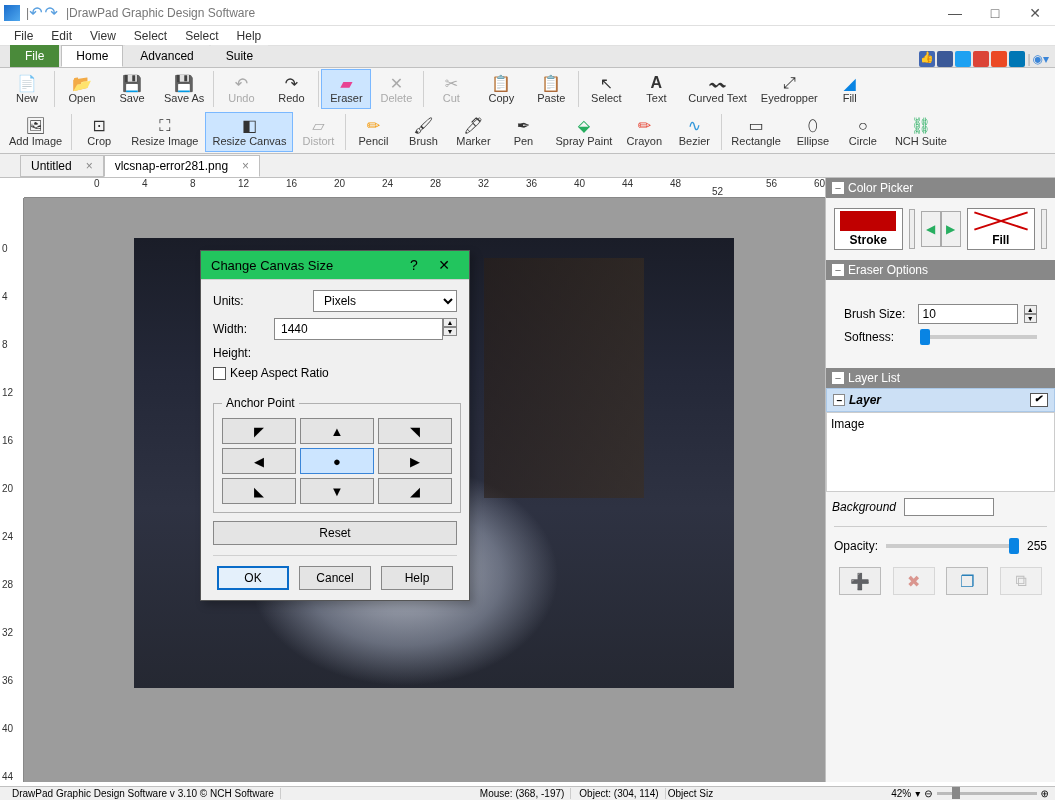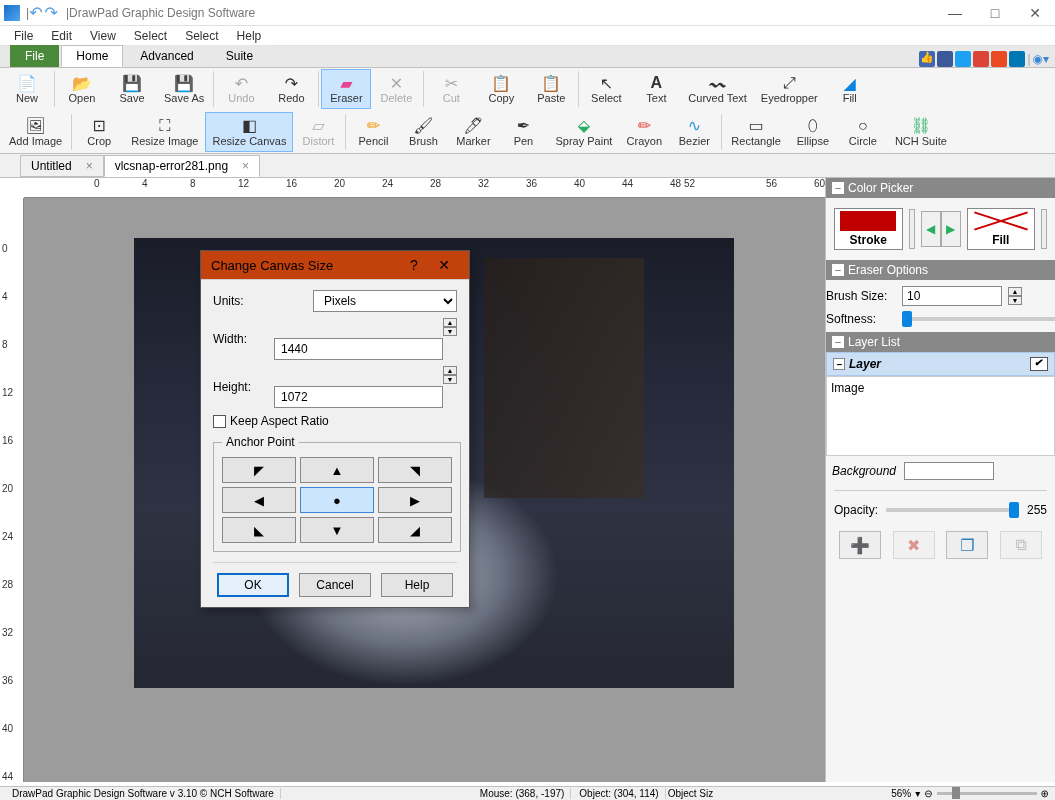--- a/index.html
+++ b/index.html
@@ -53,21 +53,21 @@
 .canvas-bg::before { content: ""; position: absolute; inset: 0; background: 
   radial-gradient(ellipse 280px 200px at 45% 75%, rgba(240,245,255,0.7) 0%, rgba(200,210,230,0.4) 35%, transparent 55%),
   linear-gradient(180deg, #1a1d28 0%, #242838 30%, #2e3242 60%, #252832 100%);
 }
 .canvas-bg::after { content: ""; position: absolute; right: 90px; top: 20px; width: 160px; height: 240px; background: linear-gradient(90deg, #2a1f18, #3a2d20); opacity: 0.6; }
 
 
 .rightpanel { width: 230px; background: #f5f5f5; border-left: 1px solid #c0c0c0; display: flex; flex-direction: column; }
 .panel-title { background: #888; color: #fff; padding: 3px 6px; font-size: 12px; display: flex; align-items: center; gap: 4px; }
 .panel-title .collapse { background: #fff; color: #666; width: 12px; height: 12px; display: flex; align-items: center; justify-content: center; font-size: 11px; line-height: 1; }
-.panel-body { padding: 0; background: #f5f5f5; }
+.panel-body { padding: 18px; background: #f5f5f5; }
 
 .colorpicker-body { display: flex; gap: 6px; padding: 10px 8px; align-items: center; justify-content: center; }
 .swatch { border: 1px solid #888; padding: 2px; background: #fff; display: flex; flex-direction: column; align-items: center; gap: 2px; width: 70px; }
 .swatch .colorbox { width: 56px; height: 20px; }
 .swatch .colorbox.stroke { background: #c00000; }
 .swatch .colorbox.fill { background: #fff; position: relative; }
 .swatch .colorbox.fill::before, .swatch .colorbox.fill::after { content: ""; position: absolute; width: 100%; height: 2px; background: #cc0000; top: 9px; left: 0; }
 .swatch .colorbox.fill::before { transform: rotate(18deg); }
 .swatch .colorbox.fill::after { transform: rotate(-18deg); }
 .swapbtns { display: flex; flex-direction: row; gap: 0; }
@@ -97,30 +97,30 @@
 
 
 .statusbar { position: absolute; bottom: 0; left: 0; right: 0; height: 14px; background: #f0f0f0; border-top: 1px solid #c0c0c0; display: flex; align-items: center; padding: 0 6px; font-size: 10px; gap: 2px; }
 .statusbar .cell { border-right: 1px solid #ccc; padding: 0 6px; }
 .statusbar .zoom { margin-left: auto; display: flex; align-items: center; gap: 4px; }
 .zoom-slider { width: 100px; height: 3px; background: #bbb; position: relative; }
 .zoom-slider .zt { position: absolute; width: 8px; height: 12px; background: #888; top: -5px; left: 15px; }
 
 
 .dialog { position: absolute; top: 250px; left: 200px; width: 270px; background: #f0f0f0; border: 1px solid #555; box-shadow: 4px 4px 8px rgba(0,0,0,0.25); z-index: 100; }
-.dialog .dtitle { background: #c2410c; padding: 6px 10px; font-size: 13px; border-bottom: 1px solid #d0d0d0; display: flex; align-items: center; }
+.dialog .dtitle { background: #22c55e; padding: 6px 10px; font-size: 13px; border-bottom: 1px solid #d0d0d0; display: flex; align-items: center; }
 .dialog .dtitle .spacer { flex: 1; }
 .dialog .dtitle .help, .dialog .dtitle .close { width: 30px; text-align: center; font-size: 14px; }
 .dialog .dbody { padding: 10px 12px; }
 .dialog .drow { display: flex; align-items: center; margin-bottom: 6px; }
 .dialog .drow label { width: 100px; font-size: 12px; }
 .dialog select, .dialog input[type=text] { flex: 1; border: 1px solid #888; padding: 2px 6px; font-size: 12px; background: #fff; height: 22px; }
 .dialog .spinner-wrap { display: flex; flex: 1; }
-.dialog .spinner-wrap input { flex: 1; margin-top: 20px; }
-.dialog .checkbox-row { display: flex; align-items: center; gap: 4px; margin: 4px 0 7px; font-size: 12px; }
+.dialog .spinner-wrap input { flex: 1; }
+.dialog .checkbox-row { display: flex; align-items: center; gap: 4px; margin: 4px 0 16px; font-size: 12px; }
 .dialog .checkbox-row .cb { width: 13px; height: 13px; border: 1px solid #555; background: #fff; }
 .dialog fieldset { border: 1px solid #b0b0b0; padding: 8px; margin-bottom: 8px; }
 .dialog fieldset legend { font-size: 12px; padding: 0 4px; }
 .anchor-grid { display: grid; grid-template-columns: repeat(3, 74px); grid-template-rows: repeat(3, 26px); gap: 4px; justify-content: center; }
 .anchor-grid .ab { border: 1px solid #888; background: #e4e4e4; display: flex; align-items: center; justify-content: center; font-size: 13px; }
 .anchor-grid .ab.center { background: #cce5ff; border: 1px solid #3a85d8; }
 .dialog .reset-btn { width: 100%; padding: 4px; border: 1px solid #888; background: #e4e4e4; text-align: center; font-size: 12px; }
 .dialog .dbtns { display: flex; gap: 10px; justify-content: center; margin-top: 10px; border-top: 1px solid #d0d0d0; padding-top: 10px; }
 .dialog .dbtns button { width: 72px; padding: 3px; border: 1px solid #888; background: #e4e4e4; font-size: 12px; }
 .dialog .dbtns button.primary { border: 2px solid #0a6cc8; background: #e4f0fb; }
@@ -336,21 +336,21 @@
           <span style="left: 214px;">12</span>
           <span style="left: 262px;">16</span>
           <span style="left: 310px;">20</span>
           <span style="left: 358px;">24</span>
           <span style="left: 406px;">28</span>
           <span style="left: 454px;">32</span>
           <span style="left: 502px;">36</span>
           <span style="left: 550px;">40</span>
           <span style="left: 598px;">44</span>
           <span style="left: 646px;">48</span>
-          <span style="left: 660px;">52</span>
+          <span style="left: 688px; margin-top: 8px;">52</span>
           <span style="left: 742px;">56</span>
           <span style="left: 790px;">60</span>
         </div>
     </div>
     <div class="ruler-v">
       <div class="ticks" id="ruler-v-ticks">
           <span style="top: 45px;">0</span>
           <span style="top: 93px;">4</span>
           <span style="top: 141px;">8</span>
           <span style="top: 189px;">12</span>
@@ -447,21 +447,21 @@
   </div>
 </div>
 
 <div class="statusbar">
   <span class="cell">DrawPad Graphic Design Software v 3.10 © NCH Software</span>
   <span class="cell" style="flex:0.5"></span>
   <span class="cell">Mouse: (368, -197)</span>
   <span class="cell">Object: (304, 114)</span>
   <span>Object Siz</span>
   <div class="zoom">
-    <span>56%</span>
+    <span>42%</span>
     <span>▾</span>
     <span>⊖</span>
     <div class="zoom-slider">
         <div class="zt"></div>
       </div>
     <span>⊕</span>
   </div>
 </div>
 
 <div class="dialog">
@@ -481,45 +481,39 @@
       <div class="spinner-wrap">
         <input type="text" value="1440" style="">
         <div class="spinner-btns">
             <div>▲</div>
             <div>▼</div>
           </div>
       </div>
     </div>
     <div class="drow">
       <label>Height:</label>
-      <div class="spinner-wrap">
-        <input type="text" value="1072" style="">
-        <div class="spinner-btns">
-            <div>▲</div>
-            <div>▼</div>
-          </div>
-      </div>
     </div>
     <div class="checkbox-row">
       <div class="cb"></div>
       <span>Keep Aspect Ratio</span>
     </div>
     <fieldset>
       <legend>Anchor Point</legend>
       <div class="anchor-grid">
         <div class="ab">◤</div>
         <div class="ab">▲</div>
         <div class="ab">◥</div>
         <div class="ab">◀</div>
         <div class="ab center">●</div>
         <div class="ab">▶</div>
         <div class="ab">◣</div>
         <div class="ab">▼</div>
         <div class="ab">◢</div>
       </div>
     </fieldset>
+    <div class="reset-btn">Reset</div>
     <div class="dbtns">
       <button class="primary">OK</button>
       <button>Cancel</button>
       <button>Help</button>
     </div>
   </div>
 </div>
 
 </body></html>

